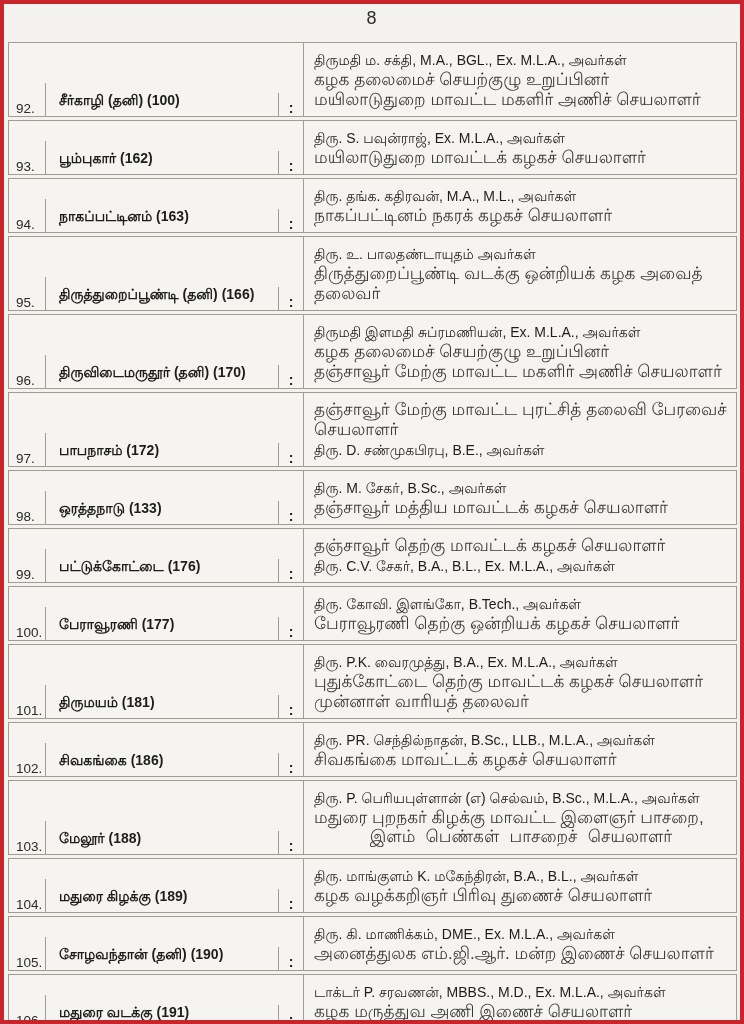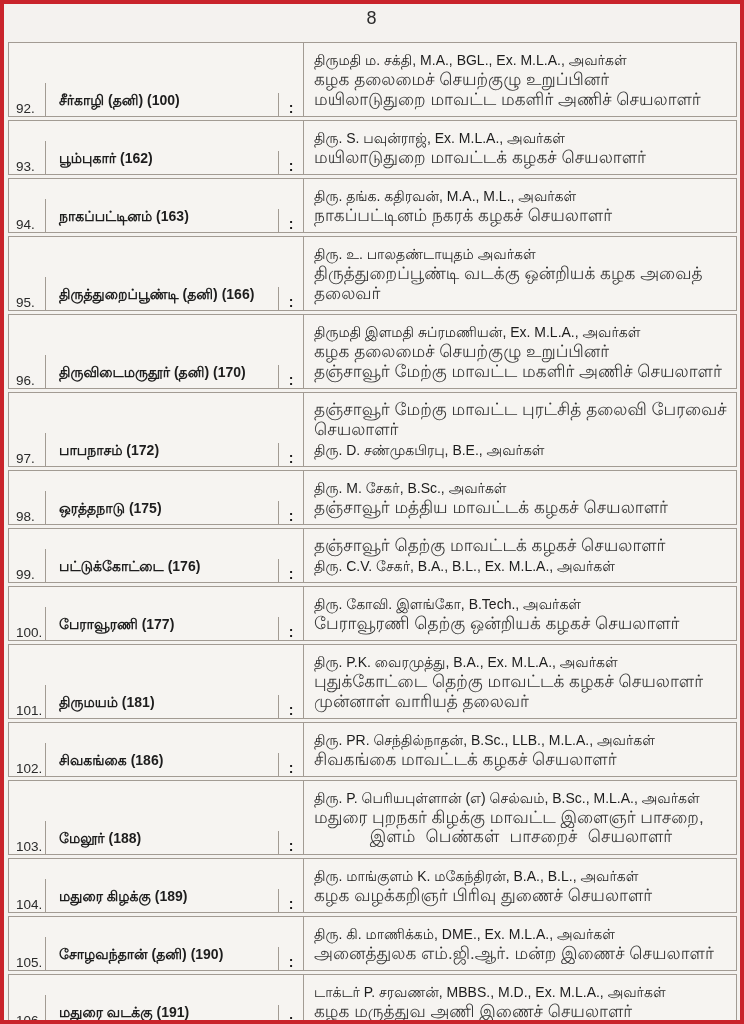--- a/index.html
+++ b/index.html
@@ -149,21 +149,21 @@
     <div class="cell-const">பாபநாசம் (172)</div>
     <div class="cell-colon">:</div>
     <div class="cell-details">
           <div class="detail-line">தஞ்சாவூர் மேற்கு மாவட்ட புரட்சித் தலைவி பேரவைச் செயலாளர்</div>
           <div class="detail-line bold">திரு. D. சண்முகபிரபு, B.E., அவர்கள்</div>
         </div>
   </div>
 
   <div class="row">
     <div class="cell-no">98.</div>
-    <div class="cell-const">ஒரத்தநாடு (175)</div>
+    <div class="cell-const">ஒரத்தநாடு (133)</div>
     <div class="cell-colon">:</div>
     <div class="cell-details">
           <div class="detail-line bold">திரு. M. சேகர், B.Sc., அவர்கள்</div>
           <div class="detail-line">தஞ்சாவூர் மத்திய மாவட்டக் கழகச் செயலாளர்</div>
         </div>
   </div>
 
   <div class="row">
     <div class="cell-no">99.</div>
     <div class="cell-const">பட்டுக்கோட்டை (176)</div>

